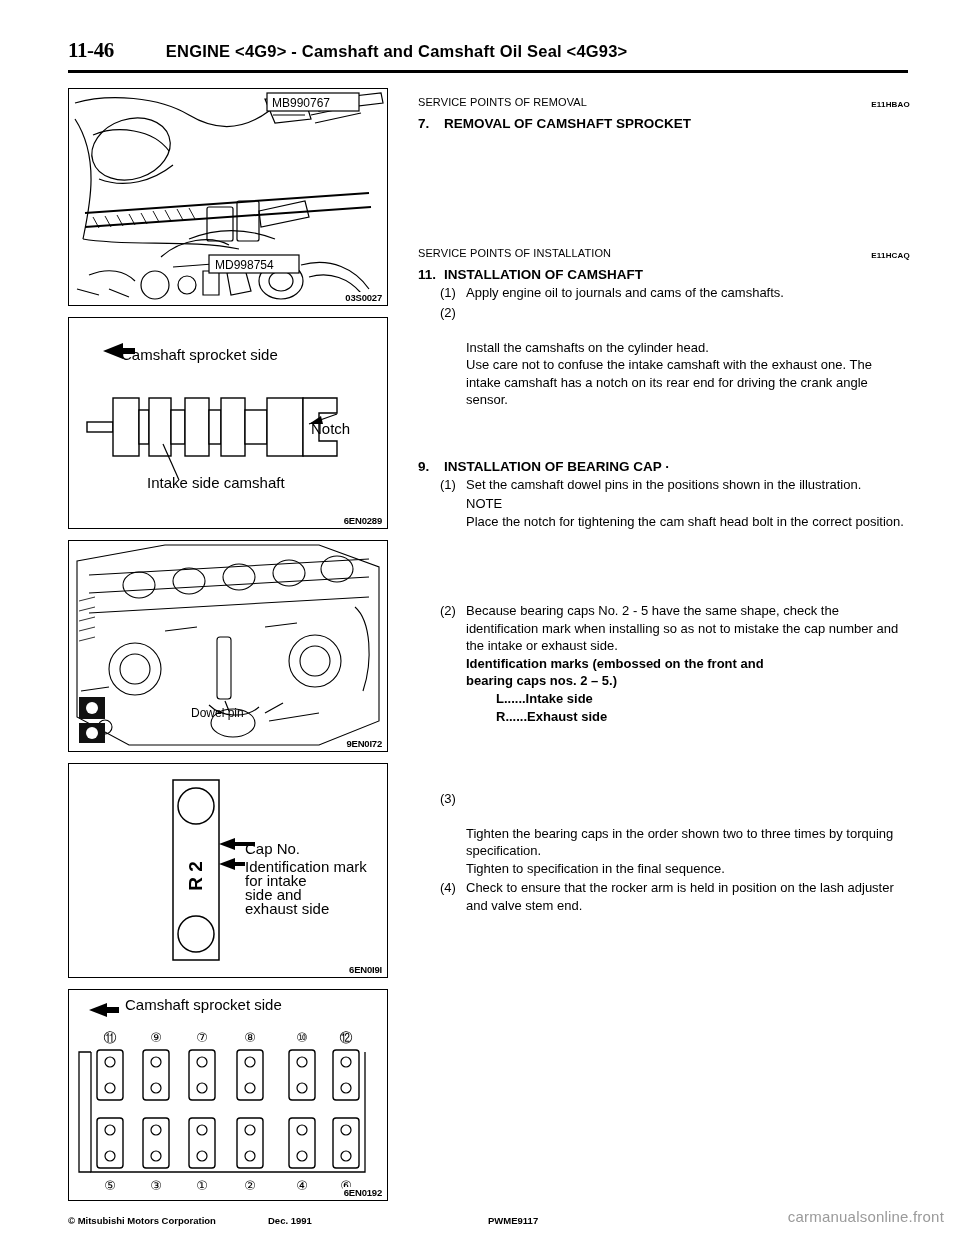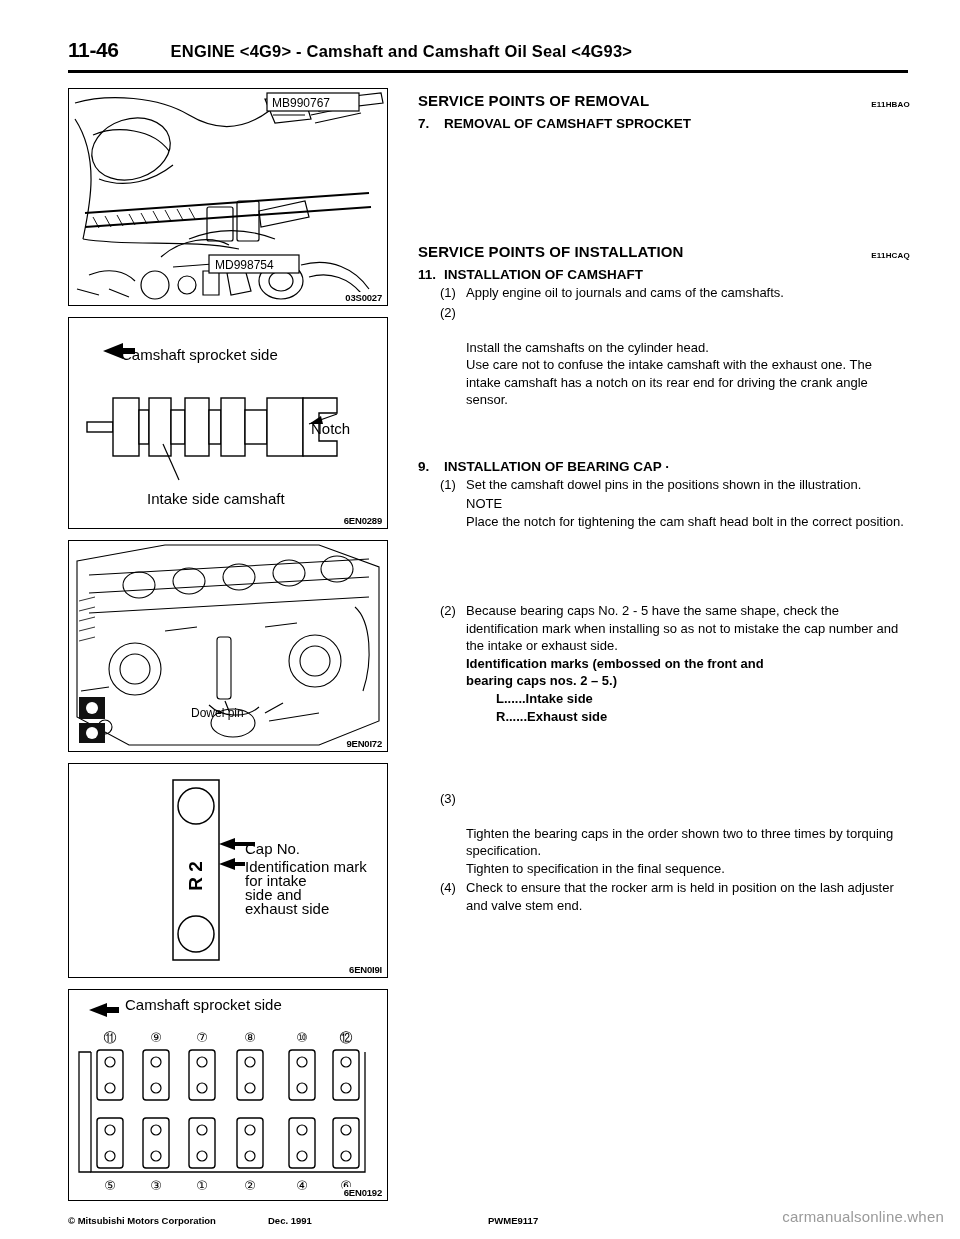--- a/index.html
+++ b/index.html
@@ -21,20 +21,21 @@
     position: absolute;
     left: 68px; top: 38px; width: 840px;
     display: flex;
     align-items: baseline;
   }
   .page-num {
     font-size: 21px;
     font-weight: bold;
     letter-spacing: -0.4px;
     margin-right: 52px;
+    font-family: Liberation Serif, serif;
   }
   .header-title {
     font-size: 16.5px;
     font-weight: bold;
     letter-spacing: 0.2px;
   }
   .header-rule {
     position: absolute;
     left: 68px; top: 70px; width: 840px; height: 3px;
     background: #000;
@@ -66,22 +67,22 @@
     font-size: 15px;
     color: #000;
   }
 
   
   .textcol {
     position: absolute;
     left: 418px; top: 92px; width: 492px;
   }
   .sec-title {
-    font-size: 15px;
-    font-weight: bold;
+    font-size: 11px;
+    font-weight: normal;
     letter-spacing: 0.1px;
     display: inline-block;
   }
   .sec-code {
     float: right;
     font-size: 8px;
     font-weight: bold;
     letter-spacing: 0.2px;
     margin-top: 8px;
     padding-left: 23px;
@@ -141,21 +142,21 @@
   }
 
   
   #fig1 { height: 218px; }
   #fig1 svg { display: block; }
 
   
   #fig2 { height: 212px; }
   #fig2 .arrow-lbl { left: 52px; top: 28px; }
   #fig2 .notch-lbl { left: 242px; top: 102px; }
-  #fig2 .intake-lbl { left: 78px; top: 172px; text-align: center; }
+  #fig2 .intake-lbl { left: 78px; top: 156px; text-align: center; }
 
   
   #fig3 { height: 212px; }
   #fig3 .dowel-lbl { left: 122px; top: 165px; font-size: 12px;}
 
   
   #fig4 { height: 215px; }
   #fig4 .capno { left: 176px; top: 76px; }
   #fig4 .idmark { left: 176px; top: 96px; line-height: 14px;}
 
@@ -524,15 +525,15 @@
       </div>
     </div>
 
   </div>
 
   <div class="footer">
     <span class="copy">© Mitsubishi Motors Corporation</span>
     <span class="date">Dec. 1991</span>
     <span class="code">PWME9117</span>
   </div>
-  <div class="watermark">carmanualsonline.when</div>
+  <div class="watermark">carmanualsonline.front</div>
 
 </div>
 
 </body></html>

